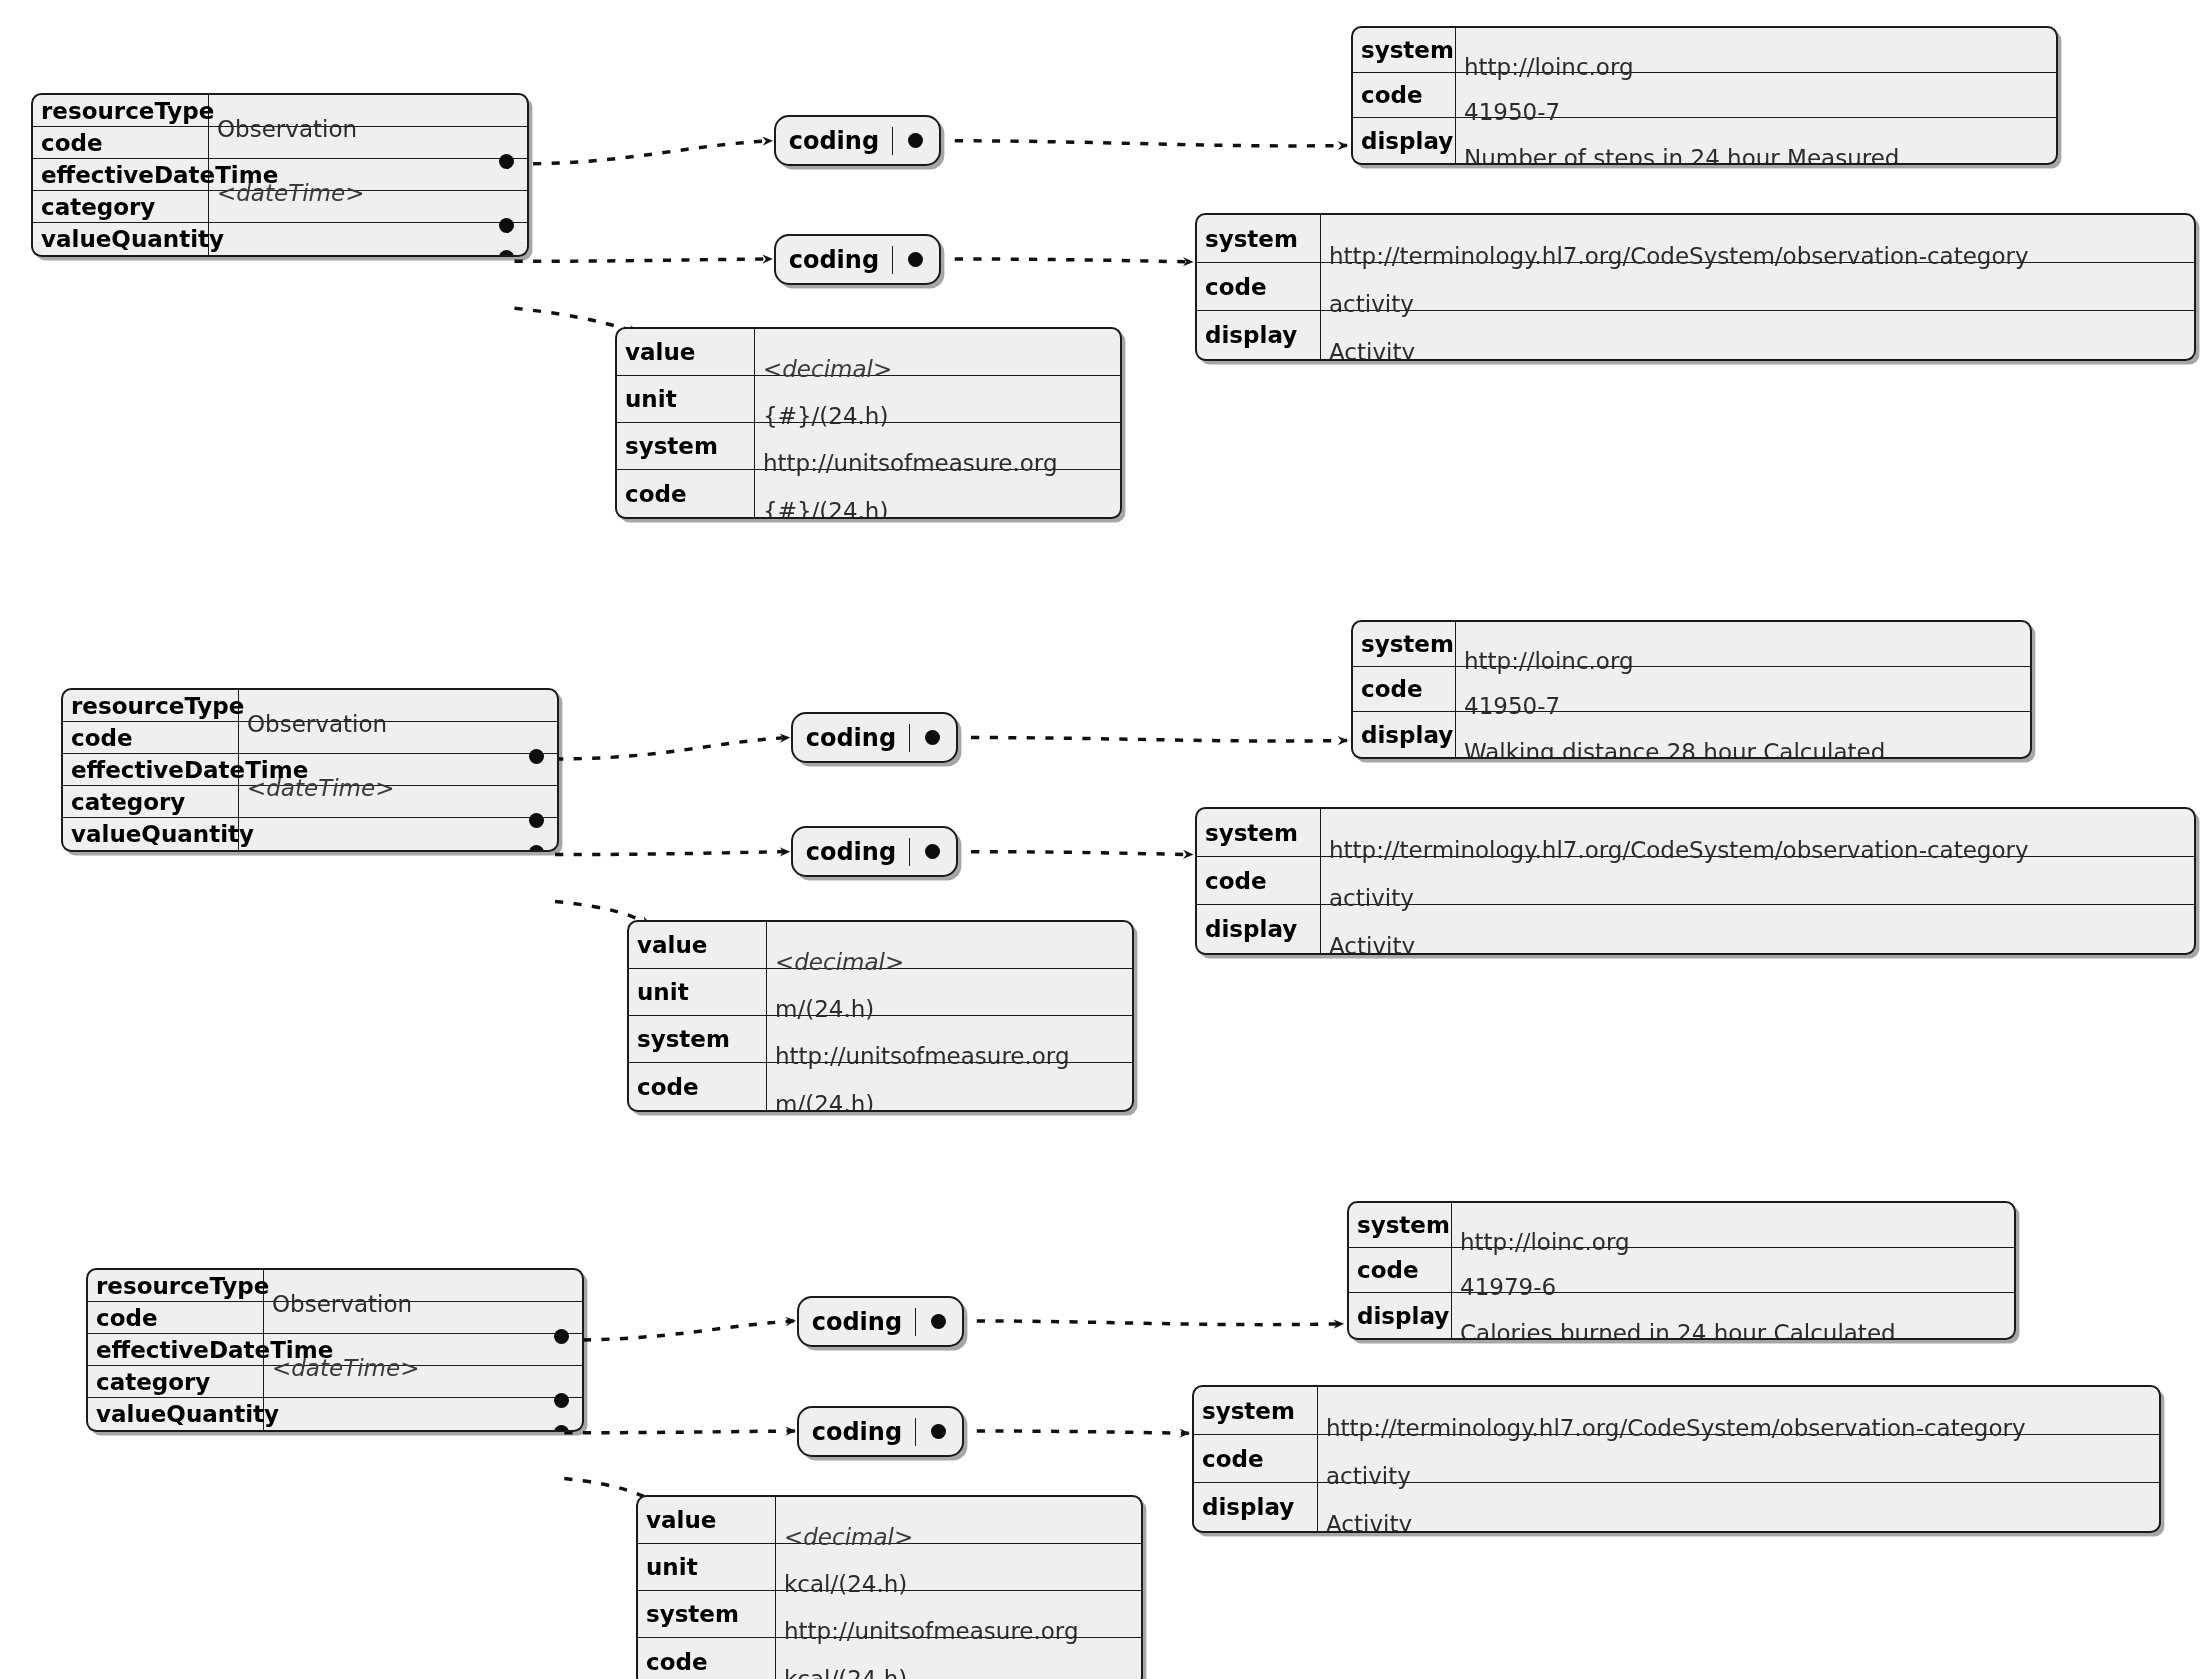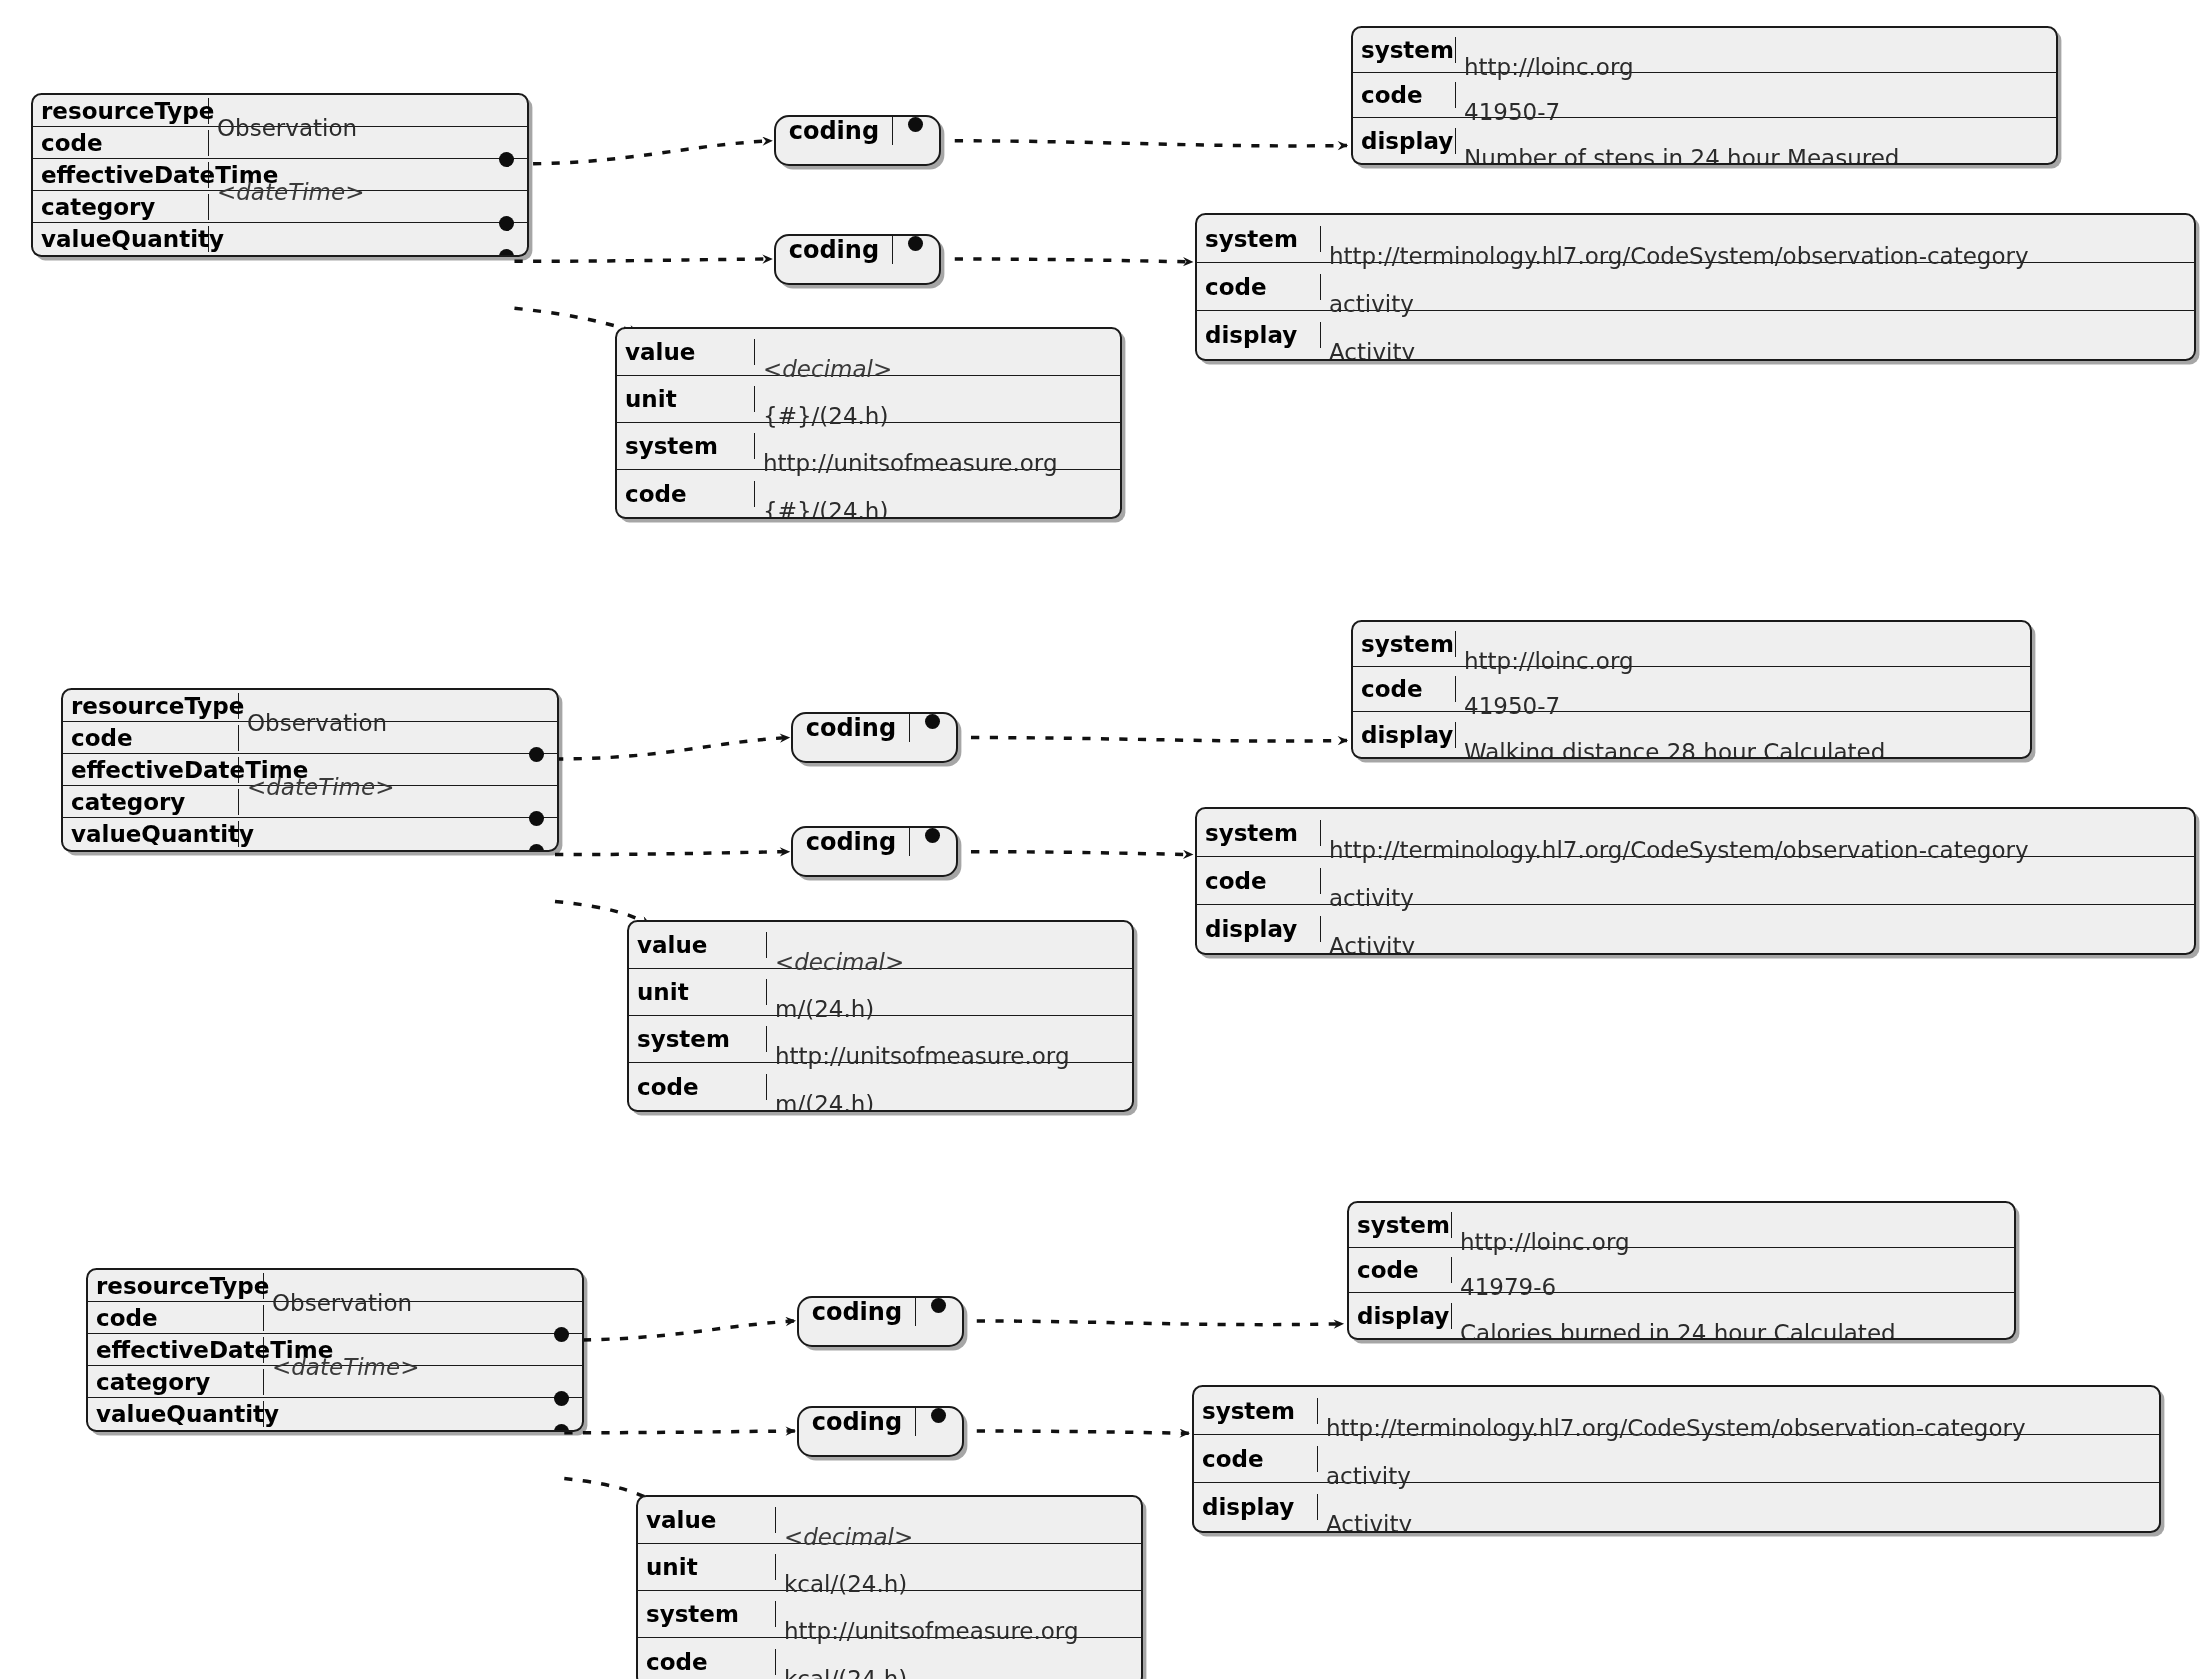--- a/index.html
+++ b/index.html
@@ -18,21 +18,20 @@
     background:#efefef;
     border:2.3px solid #1a1a1a;
     border-radius:10.4px;
     box-shadow:4px 4px 0 -0.6px rgba(0,0,0,0.35);
     overflow:hidden;
   }
   .node .row{
     display:flex;
     box-sizing:border-box;
     border-bottom:1.7px solid #1a1a1a;
-    align-items:center;
   }
   .node .row:last-child{border-bottom:none;}
   .node .k{
     box-sizing:border-box;
     font-weight:bold;
     color:#000;
     padding:0 8px;
     border-right:1.7px solid #1a1a1a;
     display:flex;align-items:center;
     white-space:nowrap;
@@ -60,21 +59,21 @@
   .obs .k{width:176px;}
 
   
   .coding{
     position:absolute;
     box-sizing:border-box;
     background:#efefef;
     border:2.3px solid #1a1a1a;
     border-radius:15px;
     box-shadow:4px 4px 0 -0.6px rgba(0,0,0,0.35);
-    display:flex;align-items:flex-start;
+    display:flex;align-items:center;
     height:51px;
     overflow:hidden;
   }
   .coding .lbl{
     display:flex;align-items:center;justify-content:center;
     font-weight:bold;font-size:24px;color:#000;
     padding:0 12.7px;
     border-right:1.7px solid #1a1a1a;
     white-space:nowrap;
   }

